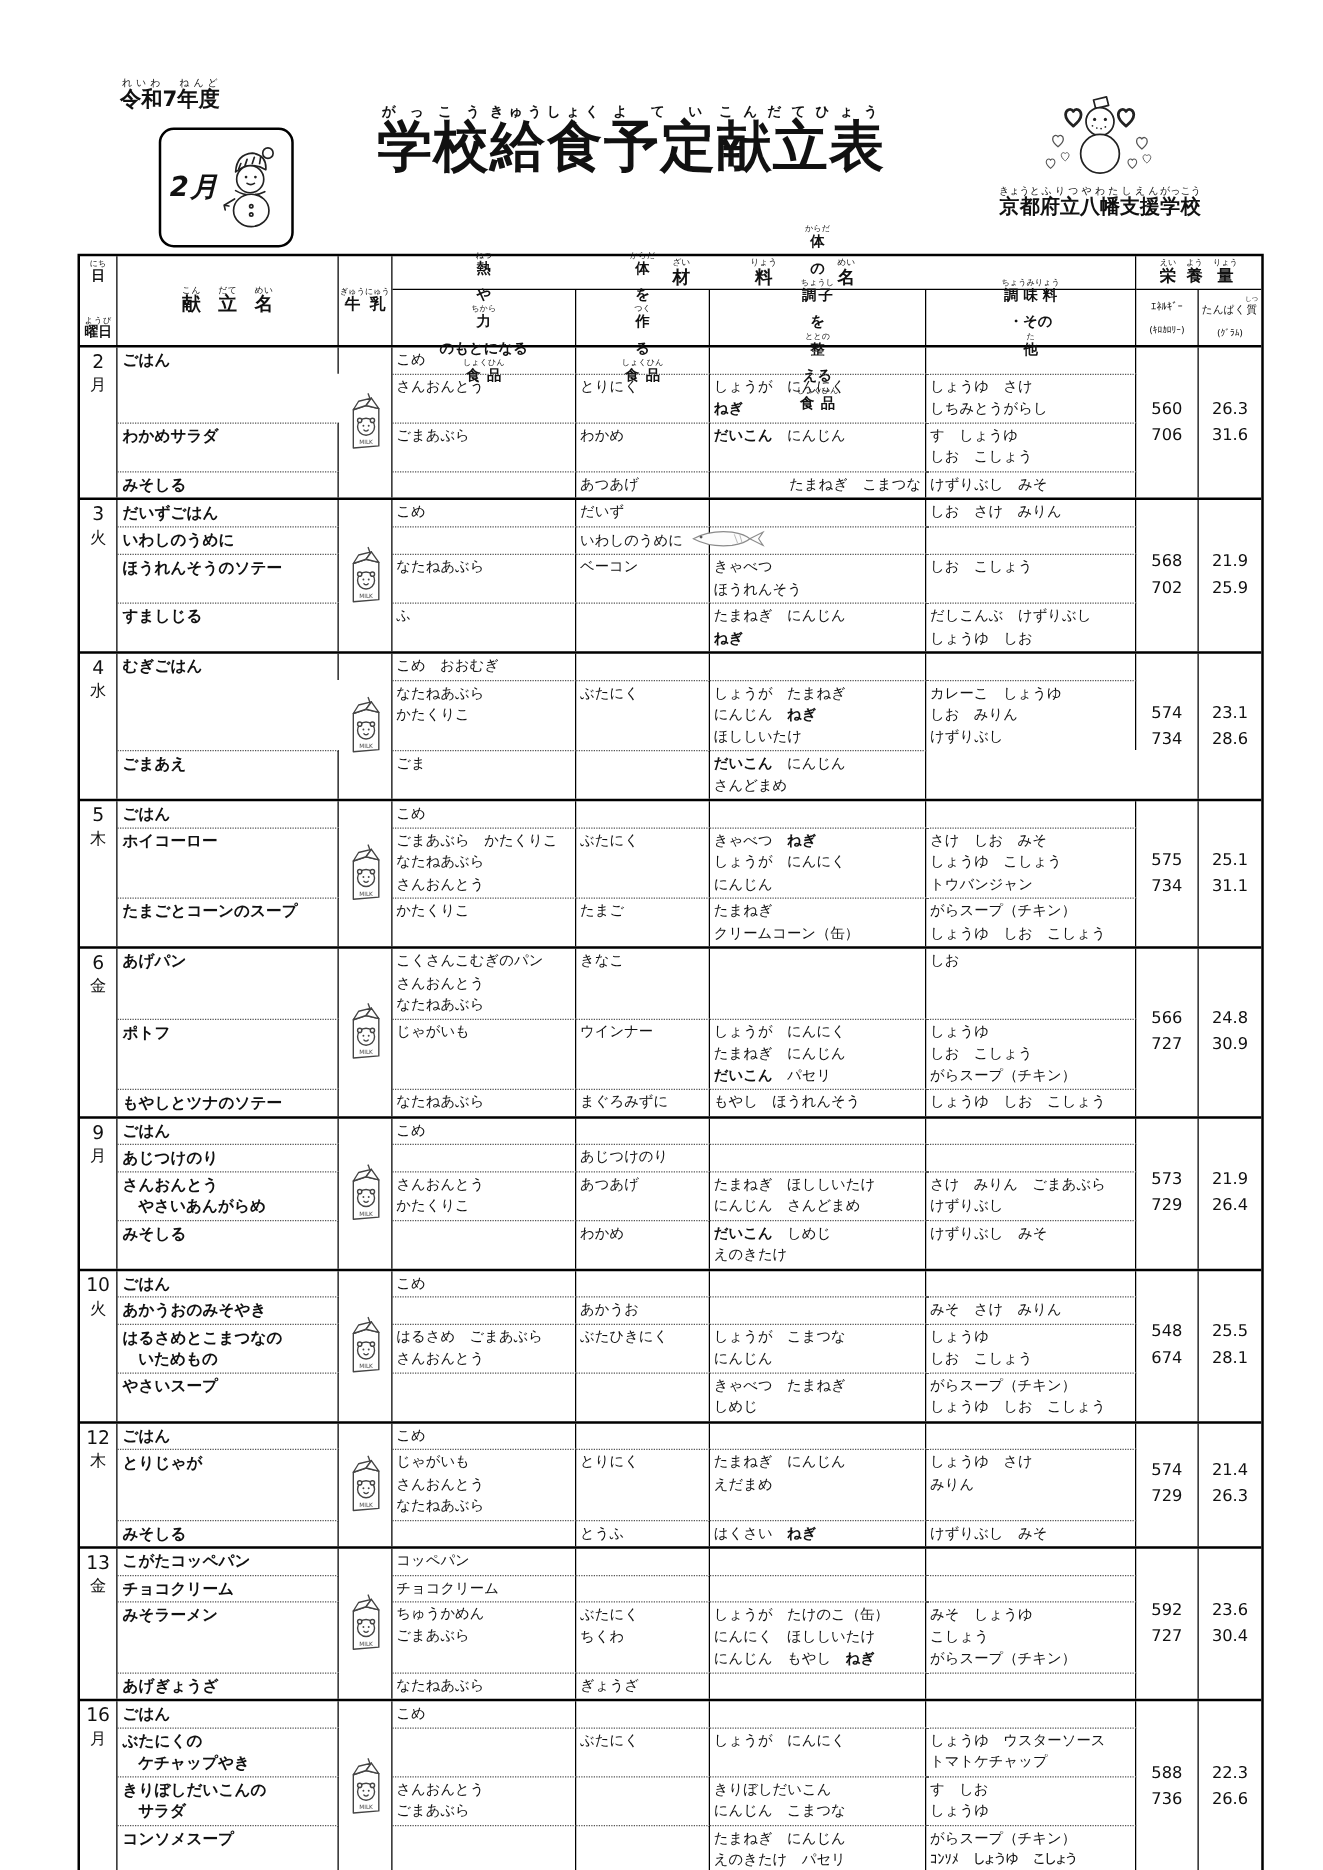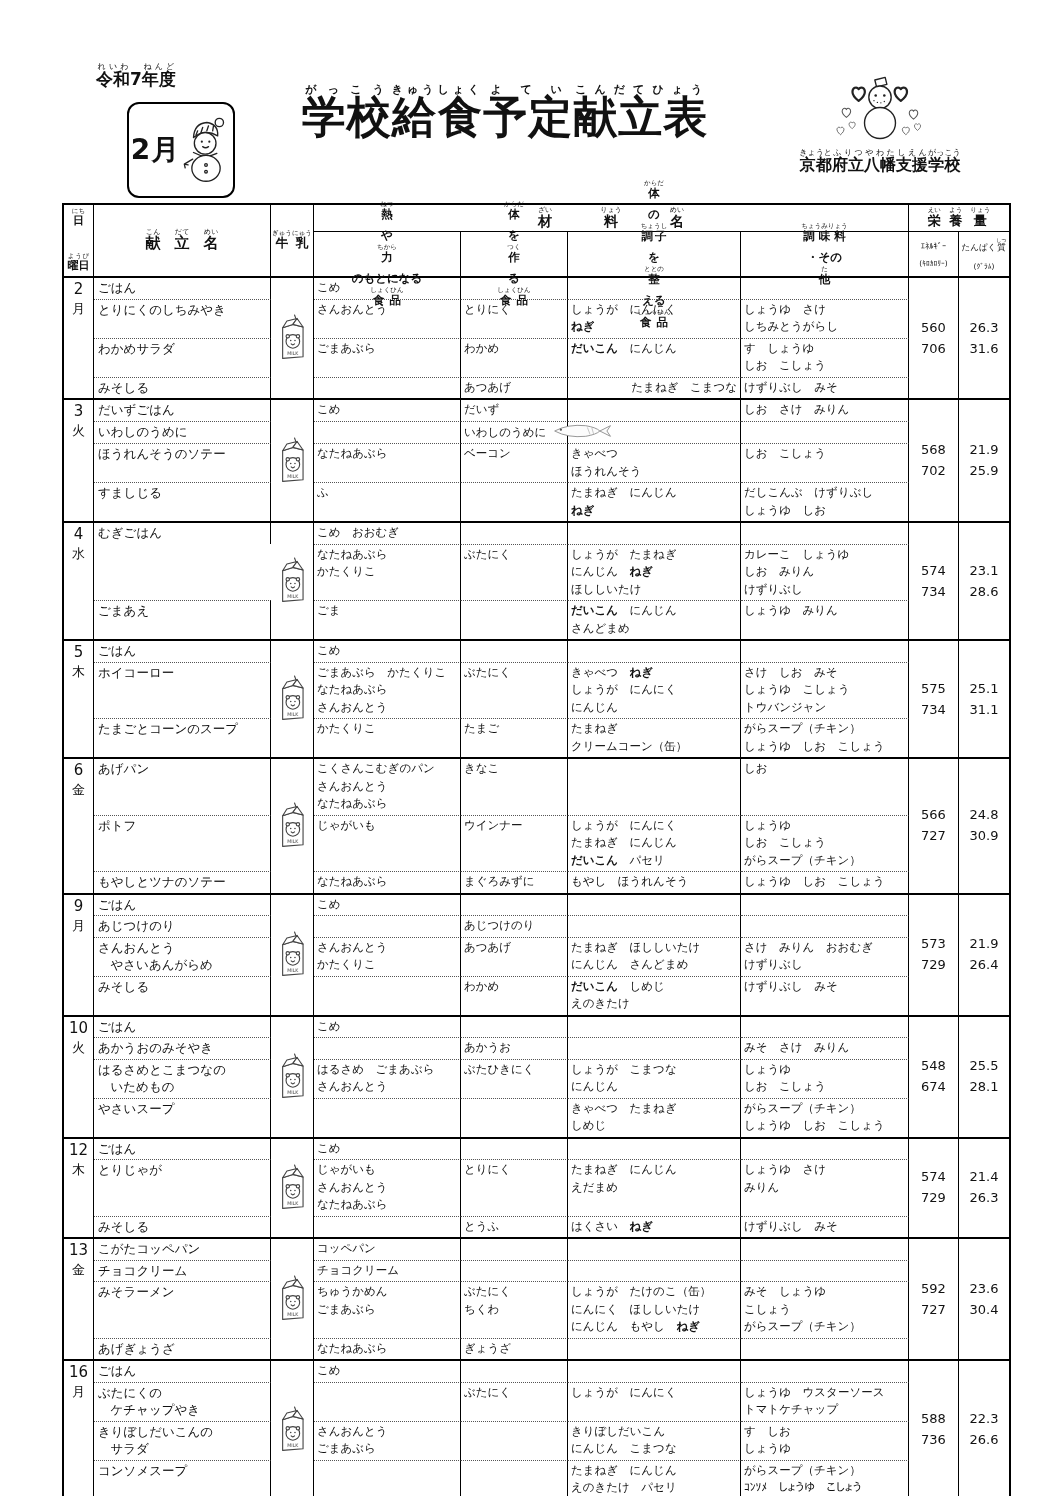--- a/index.html
+++ b/index.html
@@ -4,21 +4,21 @@
 <style>
   html,body{margin:0;padding:0;background:#fff;}
   body{width:1058px;height:1496px;position:relative;font-family:"DejaVu Sans",sans-serif;color:#111;}
   .page{position:absolute;inset:0;background:#fff;}
 
   
   .era{position:absolute;left:96px;top:62px;}
   .era ruby{font-size:17px;font-weight:bold;}
   .month-box{position:absolute;left:127px;top:102px;width:104px;height:92px;border:2.5px solid #000;
              border-radius:12px;display:flex;align-items:center;justify-content:center;gap:1px;background:#fff;}
-  .month-label{font-size:28px;font-weight:900;letter-spacing:1px;}
+  .month-label{font-size:22px;font-weight:900;letter-spacing:1px;font-style:italic;}
   .title-block{position:absolute;left:238px;top:84px;width:534px;text-align:center;}
   .title-block ruby{font-size:44px;font-weight:900;letter-spacing:1px;}
   .title-block rt{font-size:11px;font-weight:bold;letter-spacing:4px;}
   .school-block{position:absolute;left:768px;top:74px;width:224px;text-align:center;}
   .school-name{margin-top:-4px;}
   .school-name ruby{font-size:16px;font-weight:800;}
   .school-name rt{font-size:8px;}
 
   ruby{ruby-position:over;}
   rt{font-size:8px;font-weight:normal;letter-spacing:0;}
@@ -58,21 +58,21 @@
   .c-day{grid-column:1;grid-row:1/-1;border-right:1px solid #000;padding-top:2px;}
   .date-num{font-size:15px;text-align:center;line-height:18px;}
   .date-wd{font-size:13px;text-align:center;line-height:18px;margin-top:2px;}
   .c-milk{grid-column:3;grid-row:1/-1;border-right:1px solid #000;display:flex;align-items:center;justify-content:center;}
   .c-kcal{grid-column:8;grid-row:1/-1;border-right:1px solid #000;}
   .c-prot{grid-column:9;grid-row:1/-1;}
   .c-kcal,.c-prot{display:flex;flex-direction:column;justify-content:center;align-items:center;gap:3px;}
   .nut-val{font-size:13px;line-height:18px;}
 
   .cell{padding:1px 3px 2px;border-right:1px solid #000;font-size:11.5px;line-height:17.5px;overflow:visible;white-space:nowrap;}
-  .cell.menu{grid-column:2;font-weight:normal;font-size:12.5px;padding-left:4px;}
+  .cell.menu{grid-column:2;font-weight:bold;font-size:12.5px;padding-left:4px;}
   .cell.i1{grid-column:4;} .cell.i2{grid-column:5;} .cell.i3{grid-column:6;} .cell.i4{grid-column:7;}
   .cell.dot{border-top:1.5px dotted #555;}
   .cell b{font-weight:800;}
   .ing-line svg{vertical-align:-3px;margin-left:2px;}
 </style>
 </head>
 <body>
 
 <div class="page">
 
@@ -224,23 +224,20 @@
           </div>
           <div class="cell menu" style="grid-row: 1;">
             <div class="menu-line">ごはん</div>
           </div>
           <div class="cell i1" style="grid-row: 1;">
             <div class="ing-line">こめ</div>
           </div>
           <div class="cell i2" style="grid-row: 1;"></div>
           <div class="cell i3" style="grid-row: 1;"></div>
           <div class="cell i4" style="grid-row: 1;"></div>
-          <div class="cell menu dot" style="grid-row: 2;">
-            <div class="menu-line">とりにくのしちみやき</div>
-          </div>
           <div class="cell i1 dot" style="grid-row: 2;">
             <div class="ing-line">さんおんとう</div>
           </div>
           <div class="cell i2 dot" style="grid-row: 2;">
             <div class="ing-line">とりにく</div>
           </div>
           <div class="cell i3 dot" style="grid-row: 2;">
             <div class="ing-line">しょうが　にんにく</div>
             <div class="ing-line"><b>ねぎ</b></div>
           </div>
@@ -431,23 +428,20 @@
             <div class="menu-line">ごまあえ</div>
           </div>
           <div class="cell i1 dot" style="grid-row: 3;">
             <div class="ing-line">ごま</div>
           </div>
           <div class="cell i2 dot" style="grid-row: 3;"></div>
           <div class="cell i3 dot" style="grid-row: 3;">
             <div class="ing-line"><b>だいこん</b>　にんじん</div>
             <div class="ing-line">さんどまめ</div>
           </div>
-          <div class="cell i4 dot" style="grid-row: 3;">
-            <div class="ing-line">しょうゆ　みりん</div>
-          </div>
         </div>
         <div class="day-row" style="grid-template-rows: repeat(3, auto);">
           <div class="c-day">
             <div class="date-num">5</div>
             <div class="date-wd">木</div>
           </div>
           <div class="c-milk">
   <svg viewBox="0 0 40 58" width="34" height="50">
     <g fill="#fff" stroke="#444" stroke-width="1.3" stroke-linejoin="round" stroke-linecap="round">
       <line x1="23" y1="2" x2="27" y2="13"></line>
@@ -657,21 +651,21 @@
             <div class="ing-line">かたくりこ</div>
           </div>
           <div class="cell i2 dot" style="grid-row: 3;">
             <div class="ing-line">あつあげ</div>
           </div>
           <div class="cell i3 dot" style="grid-row: 3;">
             <div class="ing-line">たまねぎ　ほししいたけ</div>
             <div class="ing-line">にんじん　さんどまめ</div>
           </div>
           <div class="cell i4 dot" style="grid-row: 3;">
-            <div class="ing-line">さけ　みりん　おおむぎ</div>
+            <div class="ing-line">さけ　みりん　ごまあぶら</div>
             <div class="ing-line">けずりぶし</div>
           </div>
           <div class="cell menu dot" style="grid-row: 4;">
             <div class="menu-line">みそしる</div>
           </div>
           <div class="cell i1 dot" style="grid-row: 4;"></div>
           <div class="cell i2 dot" style="grid-row: 4;">
             <div class="ing-line">わかめ</div>
           </div>
           <div class="cell i3 dot" style="grid-row: 4;">

